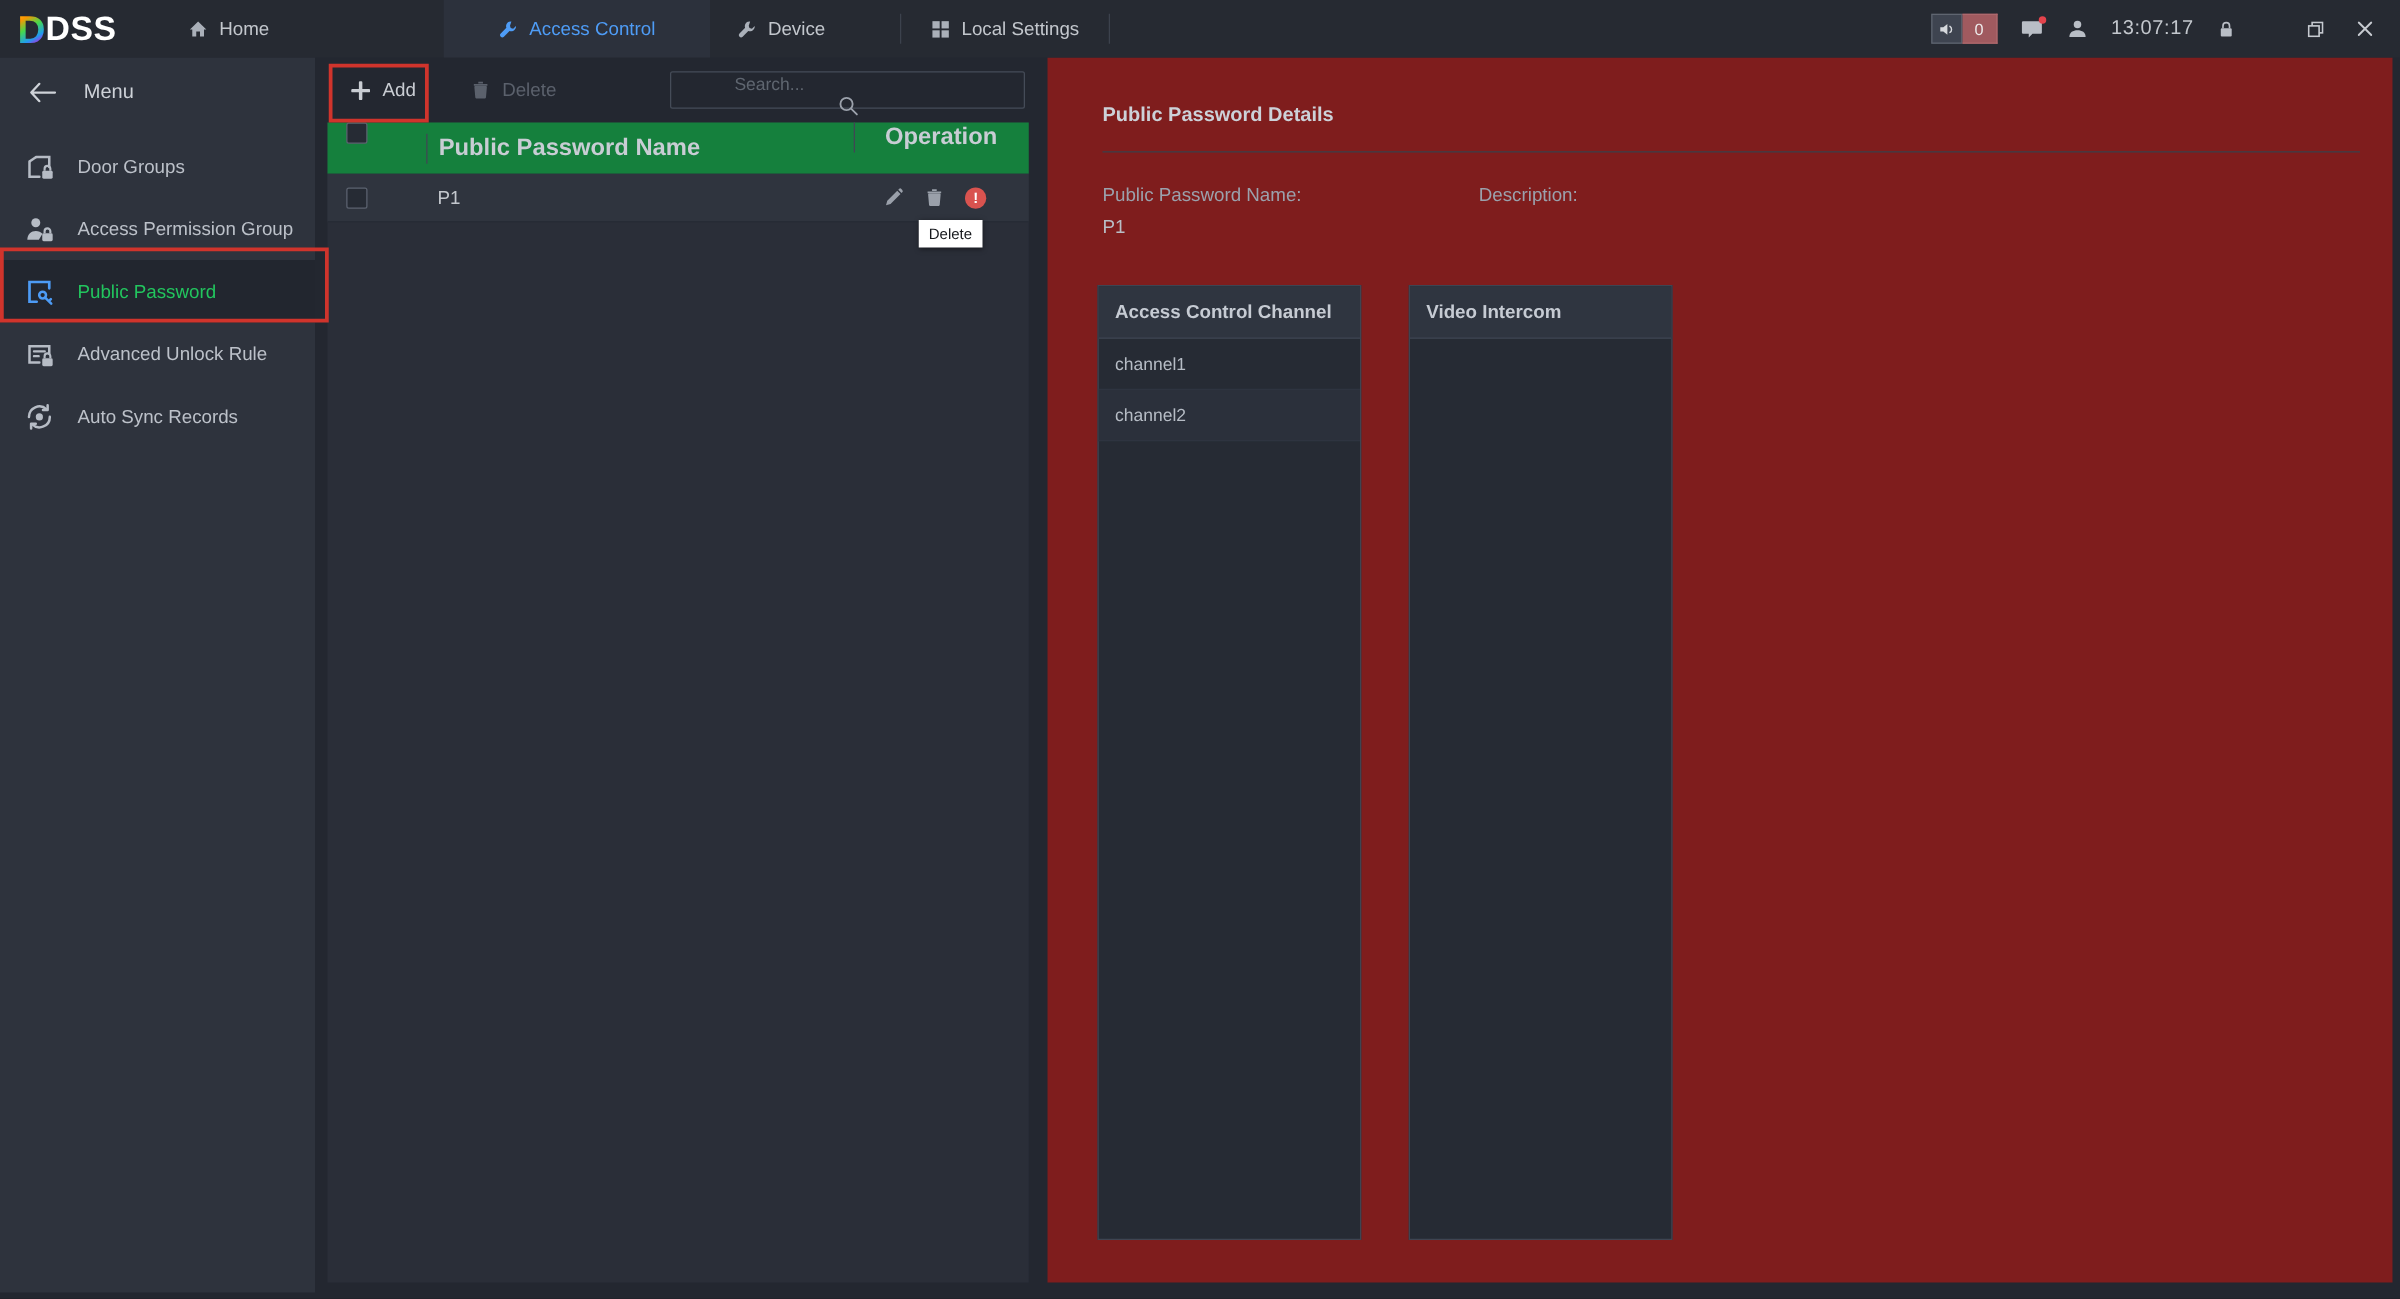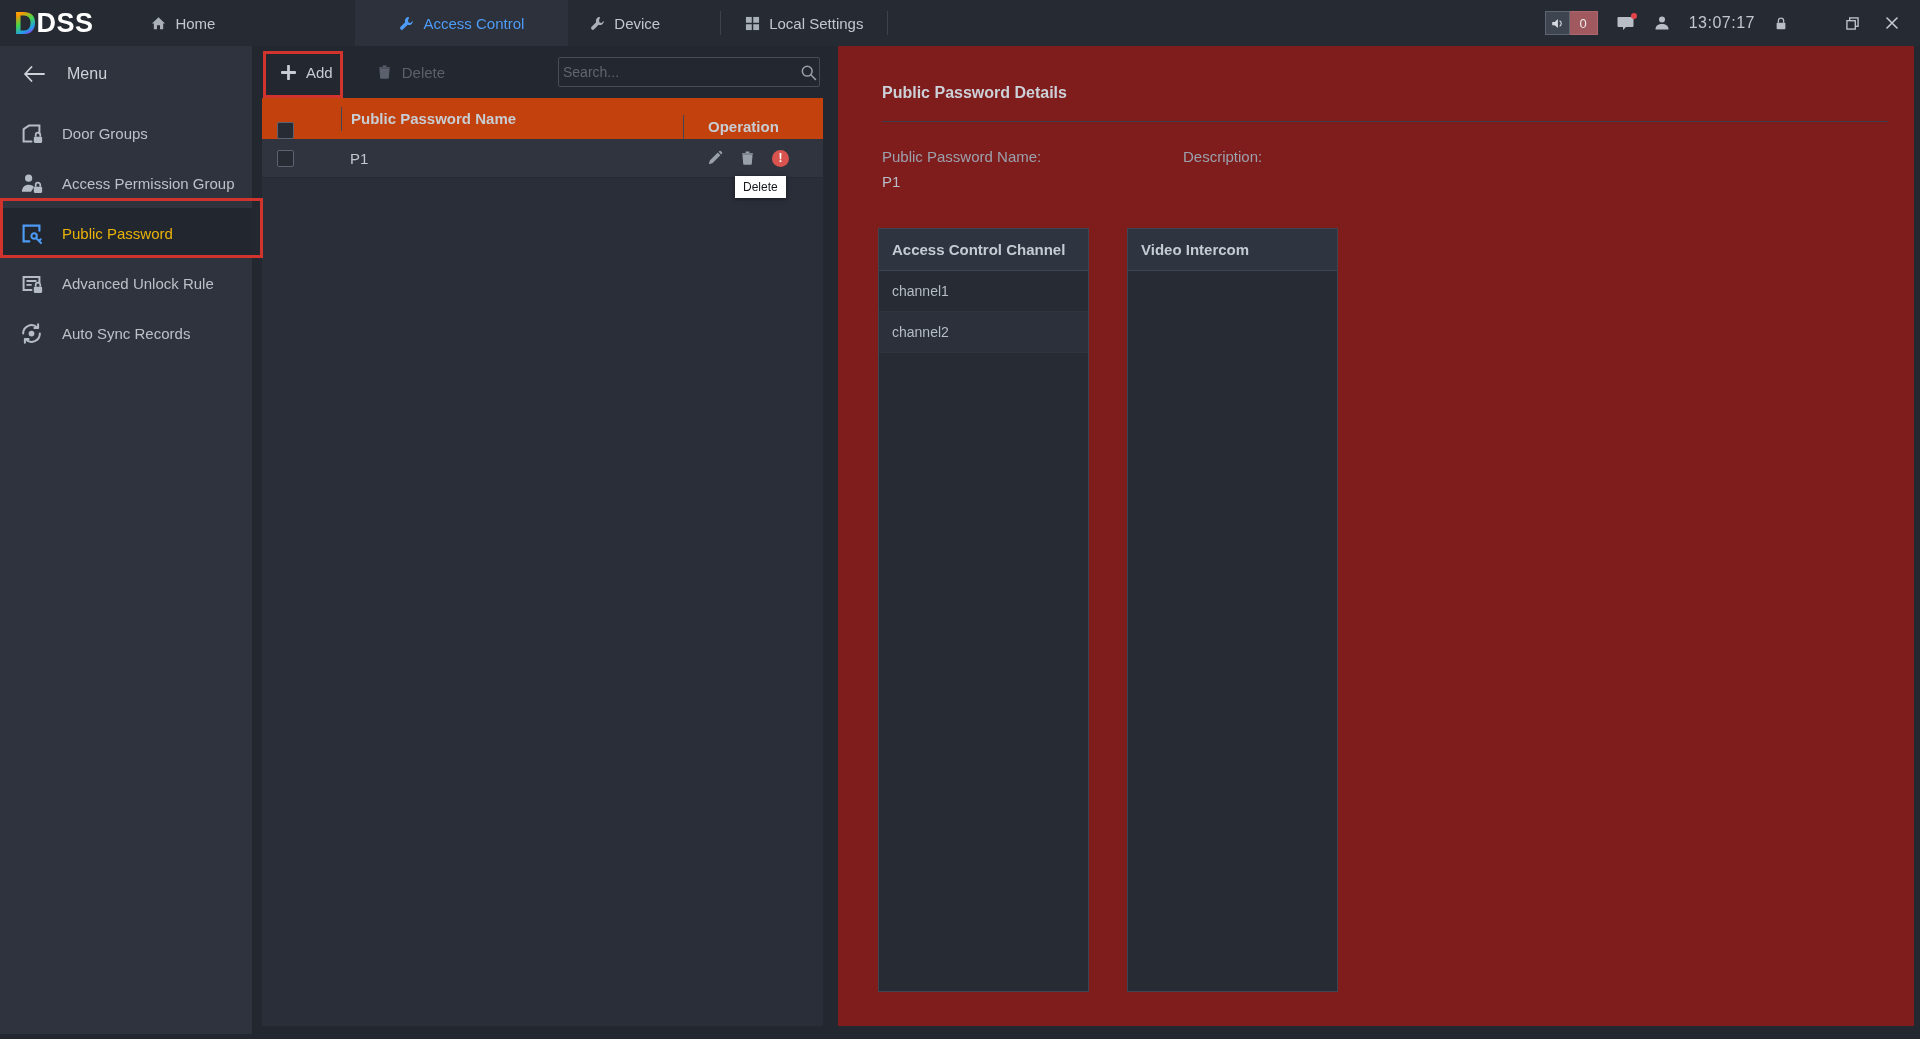--- a/index.html
+++ b/index.html
@@ -36,40 +36,40 @@
   .min-bar{width:12px;height:2px;background:#c6cad0;}
 
   
   .sidebar{position:absolute;left:0;top:46px;width:252px;bottom:5px;background:#2e333d;}
   .menu-head{display:flex;align-items:center;gap:22px;height:56px;padding-left:23px;
              font-size:16px;color:#ced2d8;cursor:pointer;}
   .side-items{padding-top:6px;}
   .side-item{display:flex;align-items:center;gap:19px;height:50px;padding-left:20px;
              font-size:15px;color:#bcc1c9;cursor:pointer;}
   .side-item .sicon{color:#b6bcc5;}
-  .side-item.active{background:#22262f;color:#eab308;}
+  .side-item.active{background:#22262f;color:#22c55e;}
   .side-item.active .sicon{color:#4d9bf5;}
 
   
   .annot{position:absolute;border:3px solid #d0342c;box-sizing:border-box;pointer-events:none;z-index:20;}
 
   
   .toolbar{position:absolute;left:262px;top:46px;width:561px;height:52px;display:flex;align-items:center;}
   .tool-btn{display:flex;align-items:center;gap:10px;font-size:15px;cursor:pointer;}
   .btn-add{margin-left:19px;color:#c9cdd3;}
   .btn-del{margin-left:44px;color:#5b616c;cursor:default;}
   .search-box{margin-left:auto;margin-right:3px;width:256px;height:28px;border:1px solid #454c58;border-radius:2px;
-              display:flex;align-items:center;padding:0 2px;}
+              display:flex;align-items:center;padding:0 13px;flex-direction:column;}
   .search-input{flex:1;background:transparent;border:none;outline:none;color:#aab0b9;font-size:14px;
                 font-family:"Liberation Sans",sans-serif;}
   .search-input::placeholder{color:#5f6670;}
 
   .table-panel{position:absolute;left:262px;top:98px;width:561px;bottom:13px;background:#2a2e38;}
-  .thead{height:41px;background:#c2410c;display:flex;align-items:flex-end;
-         font-weight:bold;font-size:15px;color:#c8cdd4;}
+  .thead{height:41px;background:#15803d;display:flex;align-items:flex-start;
+         font-weight:bold;font-size:19px;color:#c8cdd4;}
   .trow{height:38px;background:#2f343e;border-bottom:1px solid #252933;
         display:flex;align-items:center;font-size:15px;color:#c3c7cd;}
   .cell-check{width:79px;display:flex;align-items:center;padding-left:15px;box-sizing:border-box;}
   .cell-name{flex:1;padding-left:9px;}
   .thead .cell-name{border-left:1px solid #404654;align-self:center;height:24px;line-height:24px;}
   .cell-op{width:140px;display:flex;align-items:center;gap:17px;padding-left:24px;box-sizing:border-box;}
   .thead .cell-op{display:block;border-left:1px solid #404654;height:24px;line-height:24px;}
   .cb{width:15px;height:15px;border:1px solid #5c6370;border-radius:2px;background:#262b34;cursor:pointer;}
   .op-icon{color:#9aa0aa;cursor:pointer;}
   .warn-badge{width:17px;height:17px;border-radius:50%;background:#d9534f;color:#fff;

